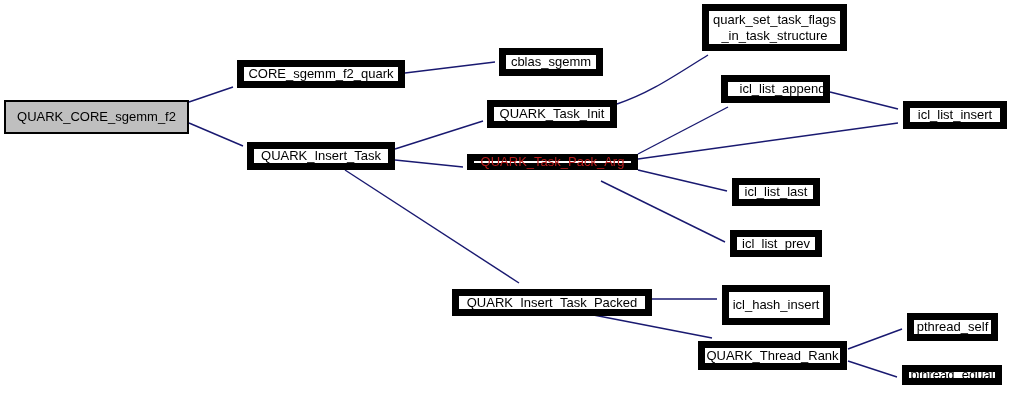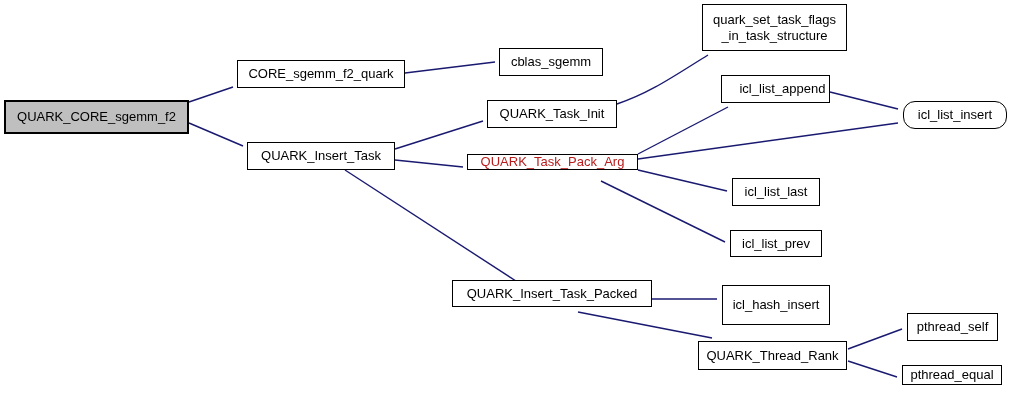--- a/index.html
+++ b/index.html
@@ -17,21 +17,21 @@
     width: 1011px; height: 400px;
   }
   svg.edge-layer path {
     fill: none;
     stroke-width: 1.4px;
   }
   .node {
     position: absolute;
     box-sizing: border-box;
     background: #ffffff;
-    border: 1px solid #c4b5fd;
+    border: 7px solid #c4b5fd;
     color: #000000;
     font-size: 13px;
     line-height: 16px;
     display: flex;
     flex-direction: column;
     align-items: center;
     justify-content: center;
     white-space: nowrap;
     cursor: pointer;
   }
@@ -90,30 +90,30 @@
       <div class="node" style="left: 467px; top: 154px; width: 171px; height: 16px; border-color: rgb(0, 0, 0); background: rgb(255, 255, 255); color: #b91c1c;">
         <div class="line">QUARK_Task_Pack_Arg</div>
       </div>
       <div class="node" style="left: 702px; top: 4px; width: 145px; height: 47px; border-color: rgb(0, 0, 0); background: rgb(255, 255, 255); color: rgb(0, 0, 0);">
         <div class="line">quark_set_task_flags</div>
         <div class="line">_in_task_structure</div>
       </div>
       <div class="node" style="left: 721px; top: 75px; width: 109px; height: 28px; border-color: rgb(0, 0, 0); background: rgb(255, 255, 255); color: rgb(0, 0, 0); padding-left: 14px;">
         <div class="line">icl_list_append</div>
       </div>
-      <div class="node" style="left: 903px; top: 101px; width: 104px; height: 28px; border-color: rgb(0, 0, 0); background: rgb(255, 255, 255); color: rgb(0, 0, 0); border-radius: 12px;">
+      <div class="node" style="left: 903px; top: 101px; width: 104px; height: 28px; border-color: rgb(0, 0, 0); background: rgb(255, 255, 255); color: rgb(0, 0, 0);">
         <div class="line">icl_list_insert</div>
       </div>
       <div class="node" style="left: 732px; top: 178px; width: 88px; height: 28px; border-color: rgb(0, 0, 0); background: rgb(255, 255, 255); color: rgb(0, 0, 0);">
         <div class="line">icl_list_last</div>
       </div>
       <div class="node" style="left: 730px; top: 230px; width: 92px; height: 27px; border-color: rgb(0, 0, 0); background: rgb(255, 255, 255); color: rgb(0, 0, 0);">
         <div class="line">icl_list_prev</div>
       </div>
-      <div class="node" style="left: 452px; top: 280px; width: 200px; height: 27px; border-color: rgb(0, 0, 0); background: rgb(255, 255, 255); color: rgb(0, 0, 0);">
+      <div class="node" style="left: 452px; top: 289px; width: 200px; height: 27px; border-color: rgb(0, 0, 0); background: rgb(255, 255, 255); color: rgb(0, 0, 0);">
         <div class="line">QUARK_Insert_Task_Packed</div>
       </div>
       <div class="node" style="left: 722px; top: 285px; width: 108px; height: 40px; border-color: rgb(0, 0, 0); background: rgb(255, 255, 255); color: rgb(0, 0, 0);">
         <div class="line">icl_hash_insert</div>
       </div>
       <div class="node" style="left: 698px; top: 341px; width: 149px; height: 29px; border-color: rgb(0, 0, 0); background: rgb(255, 255, 255); color: rgb(0, 0, 0);">
         <div class="line">QUARK_Thread_Rank</div>
       </div>
       <div class="node" style="left: 907px; top: 313px; width: 91px; height: 28px; border-color: rgb(0, 0, 0); background: rgb(255, 255, 255); color: rgb(0, 0, 0);">
         <div class="line">pthread_self</div>

